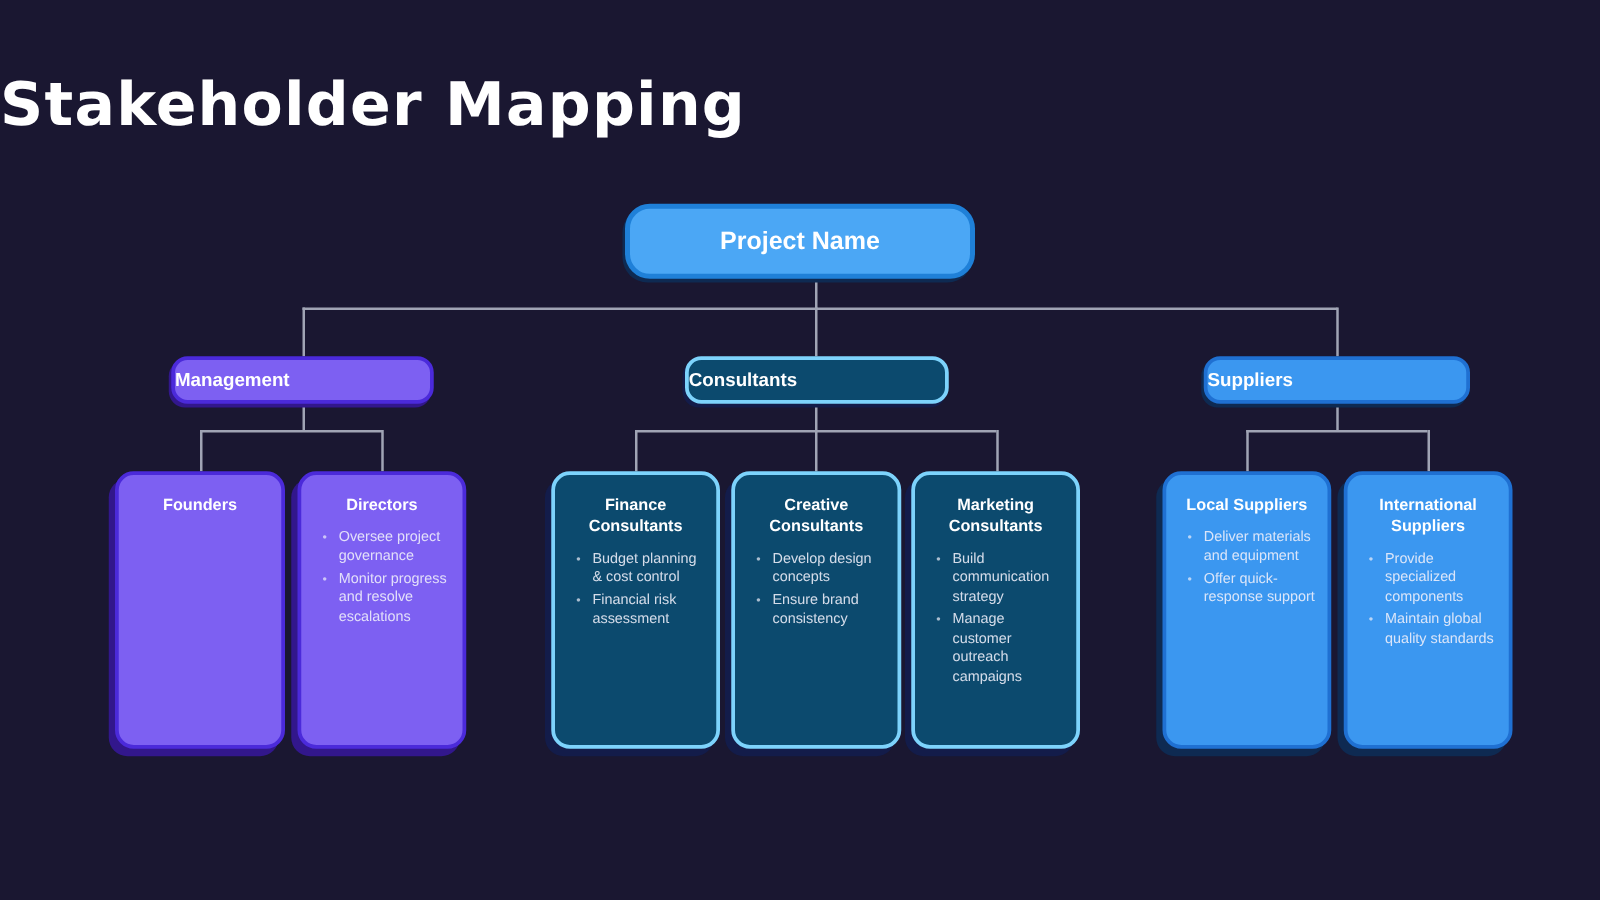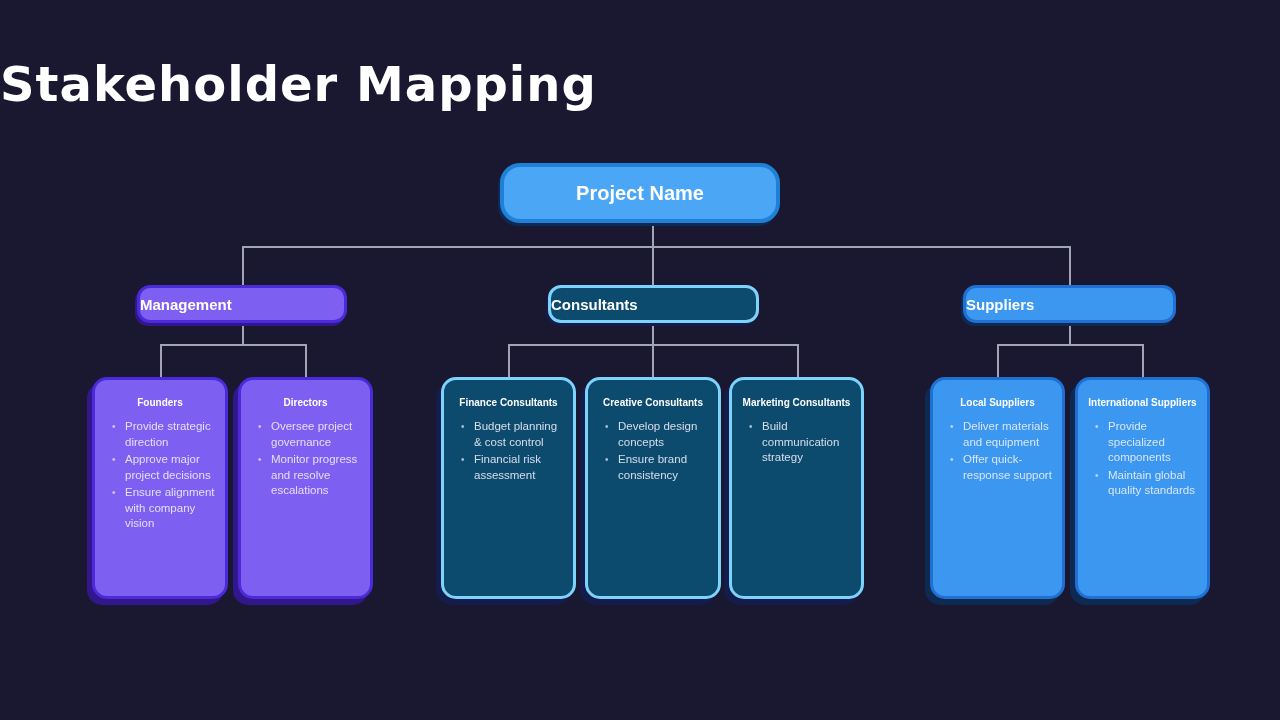--- a/index.html
+++ b/index.html
@@ -37,21 +37,21 @@
   .theme-blue{background:#3b97f0;border:3px solid #1f70d2;box-shadow:-2px 3px 0 #0e2a52;}
   .card{
     position:absolute;top:377px;height:222px;box-sizing:border-box;
     border-radius:15px;padding:16px 10px 10px 10px;
     color:#ffffff;
   }
   .card.theme-purple{box-shadow:-5px 6px 0 #32178c;}
   .card.theme-indigo{box-shadow:-5px 6px 0 #131c4a;}
   .card.theme-blue{box-shadow:-5px 6px 0 #0e2a52;}
   .card-title{
-    text-align:center;font-weight:bold;font-size:10px;line-height:1.3;
+    text-align:center;font-weight:bold;font-size:13px;line-height:1.3;
     margin:0 0 10px 0;
   }
   .card-bullets{
     list-style:none;margin:0;padding:0 0 0 4px;
     font-size:11.5px;line-height:1.35;color:rgba(240,240,250,0.88);
   }
   .card-bullets li{position:relative;padding-left:16px;margin-bottom:2px;}
   .card-bullets li::before{
     content:"\2022";position:absolute;left:3px;top:1px;
     font-size:10px;color:rgba(240,240,250,0.7);
@@ -95,25 +95,20 @@
   </div>
   <div class="branch-pill theme-indigo" style="left:548px;width:211px;">
     <span>Consultants</span>
   </div>
   <div class="branch-pill theme-blue" style="left:963px;width:213px;">
     <span>Suppliers</span>
   </div>
 
   <div class="card theme-purple" style="left:92px;width:136px;">
     <div class="card-title">Founders</div>
-    <ul class="card-bullets">
-      <li>Provide strategic direction</li>
-      <li>Approve major project decisions</li>
-      <li>Ensure alignment with company vision</li>
-    </ul>
   </div>
   <div class="card theme-purple" style="left:238px;width:135px;">
     <div class="card-title">Directors</div>
     <ul class="card-bullets">
       <li>Oversee project governance</li>
       <li>Monitor progress and resolve escalations</li>
     </ul>
   </div>
 
   <div class="card theme-indigo" style="left:441px;width:135px;">
@@ -127,20 +122,21 @@
     <div class="card-title">Creative Consultants</div>
     <ul class="card-bullets">
       <li>Develop design concepts</li>
       <li>Ensure brand consistency</li>
     </ul>
   </div>
   <div class="card theme-indigo" style="left:729px;width:135px;">
     <div class="card-title">Marketing Consultants</div>
     <ul class="card-bullets">
       <li>Build communication strategy</li>
+      <li>Manage customer outreach campaigns</li>
     </ul>
   </div>
 
   <div class="card theme-blue" style="left:930px;width:135px;">
     <div class="card-title">Local Suppliers</div>
     <ul class="card-bullets">
       <li>Deliver materials and equipment</li>
       <li>Offer quick-response support</li>
     </ul>
   </div>

